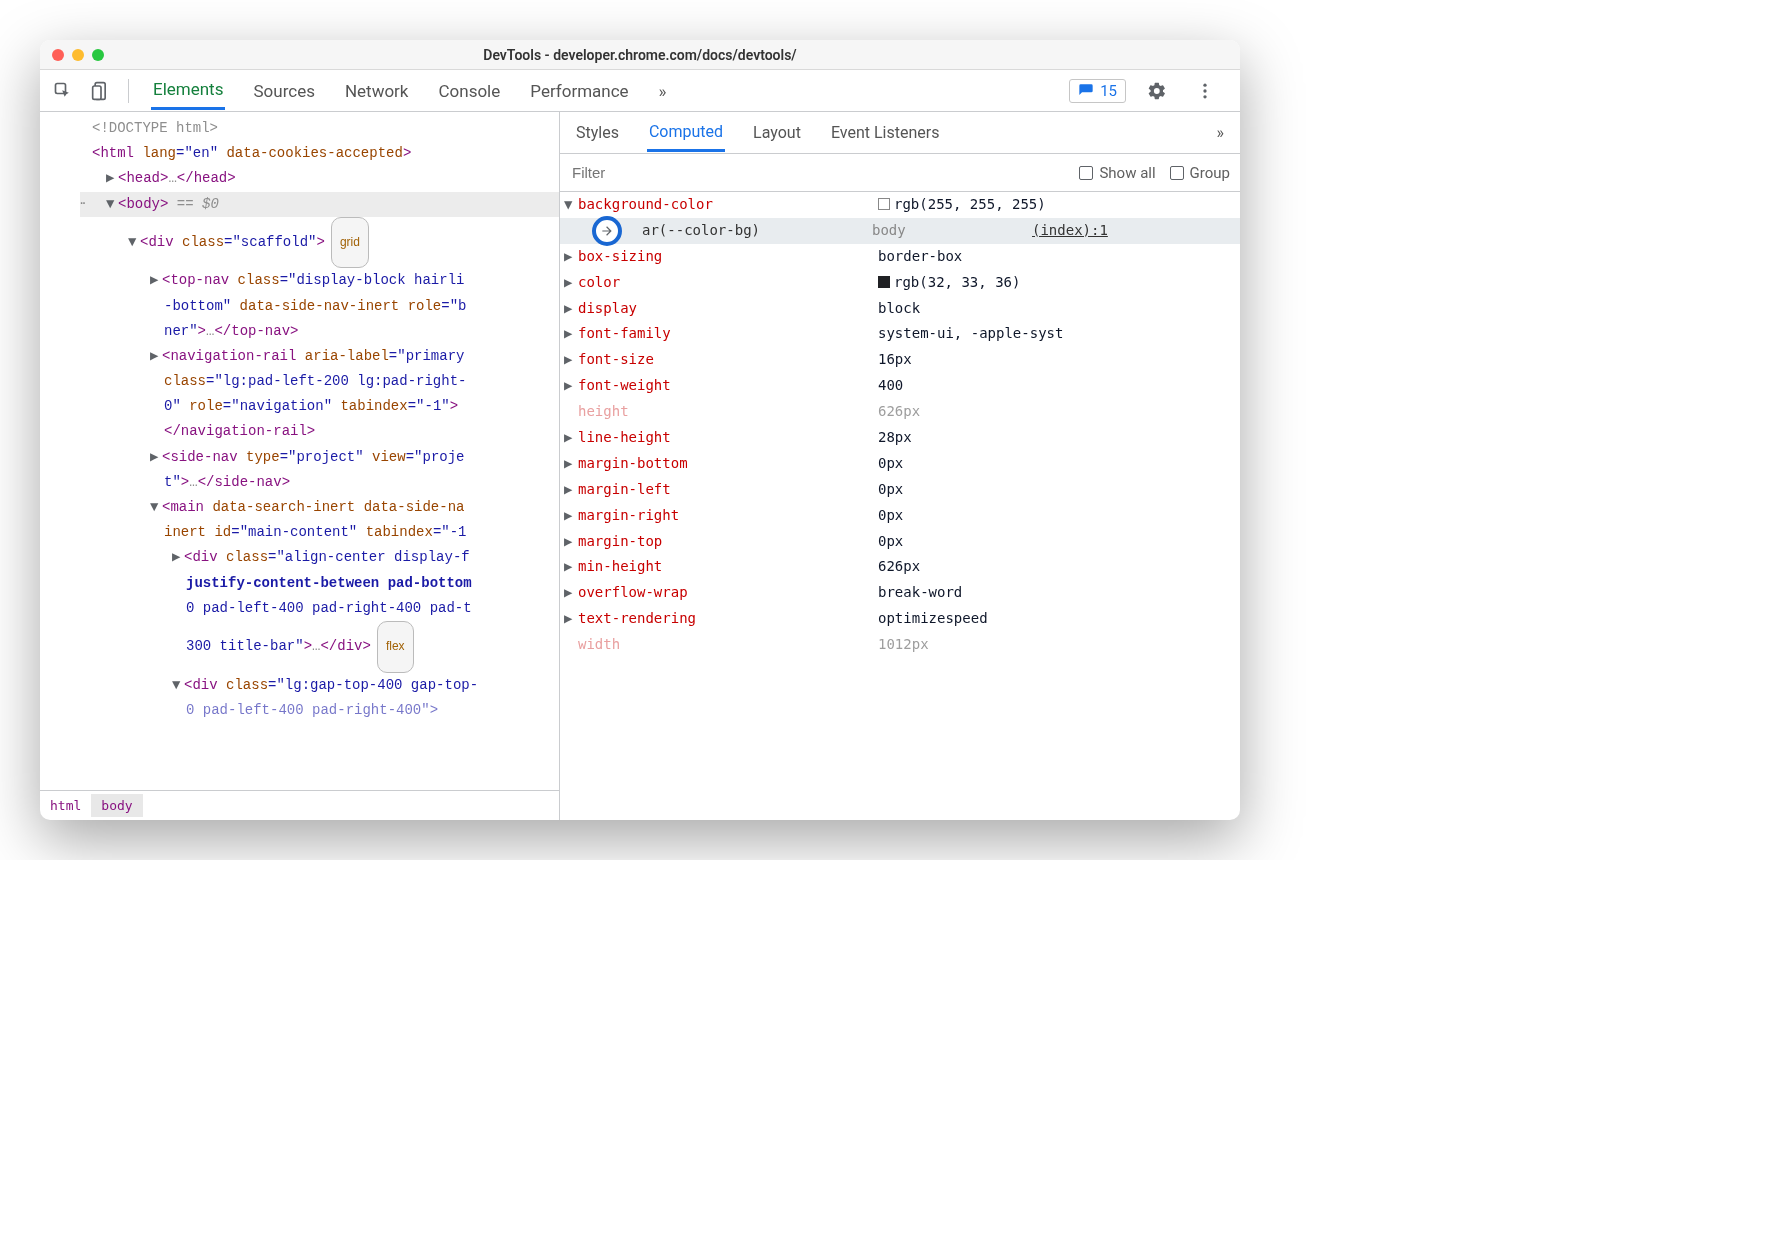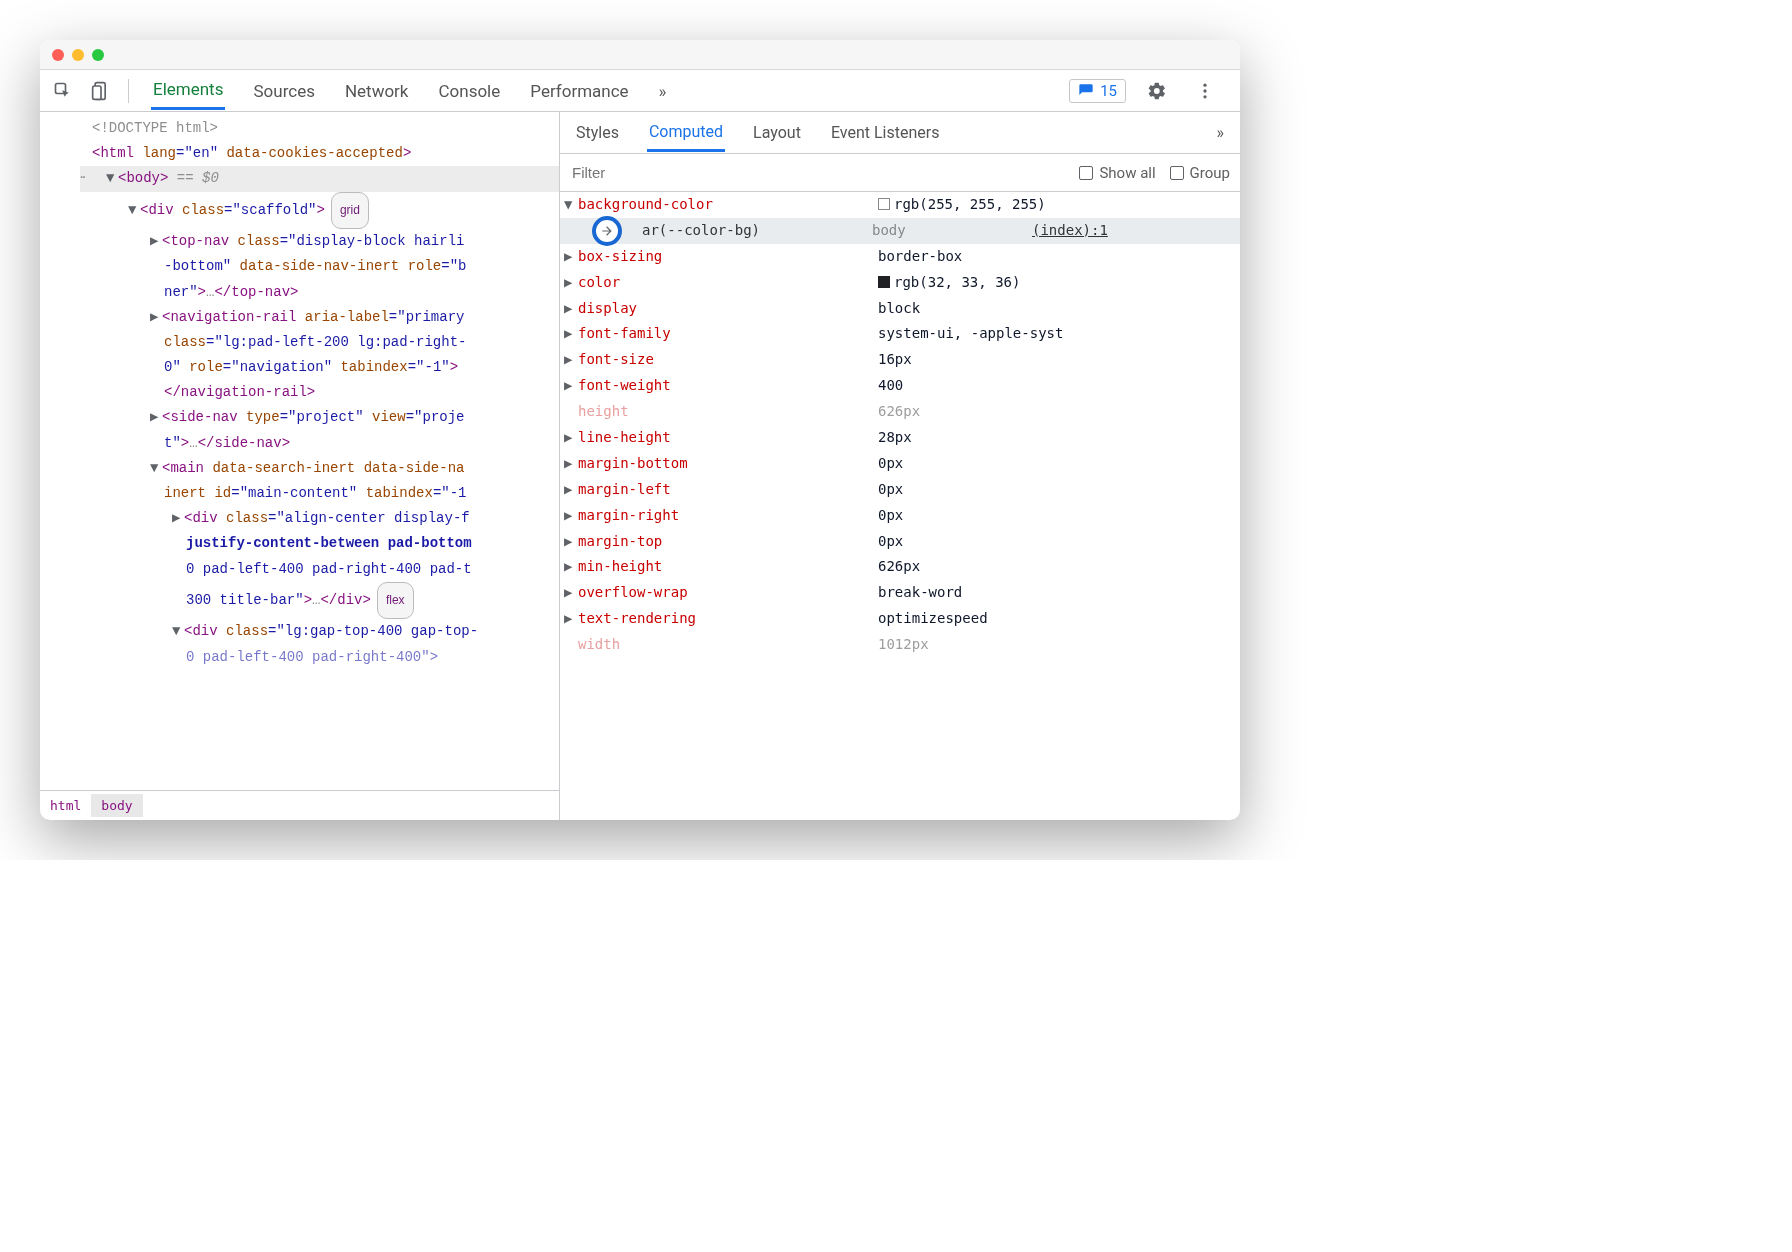--- a/index.html
+++ b/index.html
@@ -111,23 +111,23 @@
     position: absolute;
     left: -2px;
     top: 2px;
     color: #888;
     font-size: 12px;
   }
   .pill {
     display: inline-block;
     border: 1px solid #bbb;
     border-radius: 10px;
-    padding: 7px 8px;
+    padding: 14px 8px;
     font-size: 12px;
-    color: #701a75;
+    color: #a16207;
     background: #f5f5f5;
     margin-left: 6px;
     font-family: -apple-system, sans-serif;
   }
   .breadcrumb {
     height: 30px;
     border-top: 1px solid #cacccf;
     display: flex;
     align-items: center;
     font-family: Menlo, monospace;
@@ -216,20 +216,21 @@
 </head>
 <body>
 
 <div class="window">
   <div class="titlebar">
     <div class="traffic">
       <div class="dot red"></div>
       <div class="dot yel"></div>
       <div class="dot grn"></div>
     </div>
+    <div class="title-text">DevTools - developer.chrome.com/docs/devtools/</div>
   </div>
 
   <div class="toolbar">
     <div class="icon-btn">
       <svg width="20" height="20" viewBox="0 0 24 24" fill="none" stroke="currentColor" stroke-width="2">
           <rect x="3" y="3" width="12" height="12" rx="2"></rect>
           <path d="M11 11 l8 3 -3 2 -2 3 z" fill="currentColor" stroke="none"></path>
         </svg>
     </div>
     <div class="icon-btn">
@@ -268,20 +269,21 @@
       </div>
     </div>
   </div>
 
   <div class="content">
 
     <div class="elements-pane">
       <div class="dom-tree">
         <div class="dom-line" style="padding-left:12px;"><span class="dim">&lt;!DOCTYPE html&gt;</span></div>
         <div class="dom-line" style="padding-left:12px;"><span class="tag">&lt;</span><span class="tag">html</span><span class="attr-name"> lang</span><span class="attr-val">="en"</span><span class="attr-name"> data-cookies-accepted</span><span class="tag">&gt;</span></div>
+        <div class="dom-line" style="padding-left:26px;"><span class="tw">▶</span><span class="tag">&lt;</span><span class="tag">head</span><span class="tag">&gt;</span><span class="dim">…</span><span class="tag">&lt;/</span><span class="tag">head</span><span class="tag">&gt;</span></div>
         <div class="dom-line sel-row" style="padding-left:26px;"><span class="tw">▼</span><span class="tag">&lt;</span><span class="tag">body</span><span class="tag">&gt;</span><span class="dim"> == </span><span class="dim" style="font-style:italic">$0</span></div>
         <div class="dom-line" style="padding-left:48px;"><span class="tw">▼</span><span class="tag">&lt;</span><span class="tag">div</span><span class="attr-name"> class</span><span class="attr-val">="scaffold"</span><span class="tag">&gt;</span><span class="pill">grid</span></div>
         <div class="dom-line" style="padding-left:70px;"><span class="tw">▶</span><span class="tag">&lt;</span><span class="tag">top-nav</span><span class="attr-name"> class</span><span class="attr-val">="display-block hairli</span></div>
         <div class="dom-line" style="padding-left:84px;"><span class="attr-val">-bottom"</span><span class="attr-name"> data-side-nav-inert</span><span class="attr-name"> role</span><span class="attr-val">="b</span></div>
         <div class="dom-line" style="padding-left:84px;"><span class="attr-val">ner"</span><span class="tag">&gt;</span><span class="dim">…</span><span class="tag">&lt;/</span><span class="tag">top-nav</span><span class="tag">&gt;</span></div>
         <div class="dom-line" style="padding-left:70px;"><span class="tw">▶</span><span class="tag">&lt;</span><span class="tag">navigation-rail</span><span class="attr-name"> aria-label</span><span class="attr-val">="primary</span></div>
         <div class="dom-line" style="padding-left:84px;"><span class="attr-name">class</span><span class="attr-val">="lg:pad-left-200 lg:pad-right-</span></div>
         <div class="dom-line" style="padding-left:84px;"><span class="attr-val">0"</span><span class="attr-name"> role</span><span class="attr-val">="navigation"</span><span class="attr-name"> tabindex</span><span class="attr-val">="-1"</span><span class="tag">&gt;</span></div>
         <div class="dom-line" style="padding-left:84px;"><span class="tag">&lt;/</span><span class="tag">navigation-rail</span><span class="tag">&gt;</span></div>
         <div class="dom-line" style="padding-left:70px;"><span class="tw">▶</span><span class="tag">&lt;</span><span class="tag">side-nav</span><span class="attr-name"> type</span><span class="attr-val">="project"</span><span class="attr-name"> view</span><span class="attr-val">="proje</span></div>

